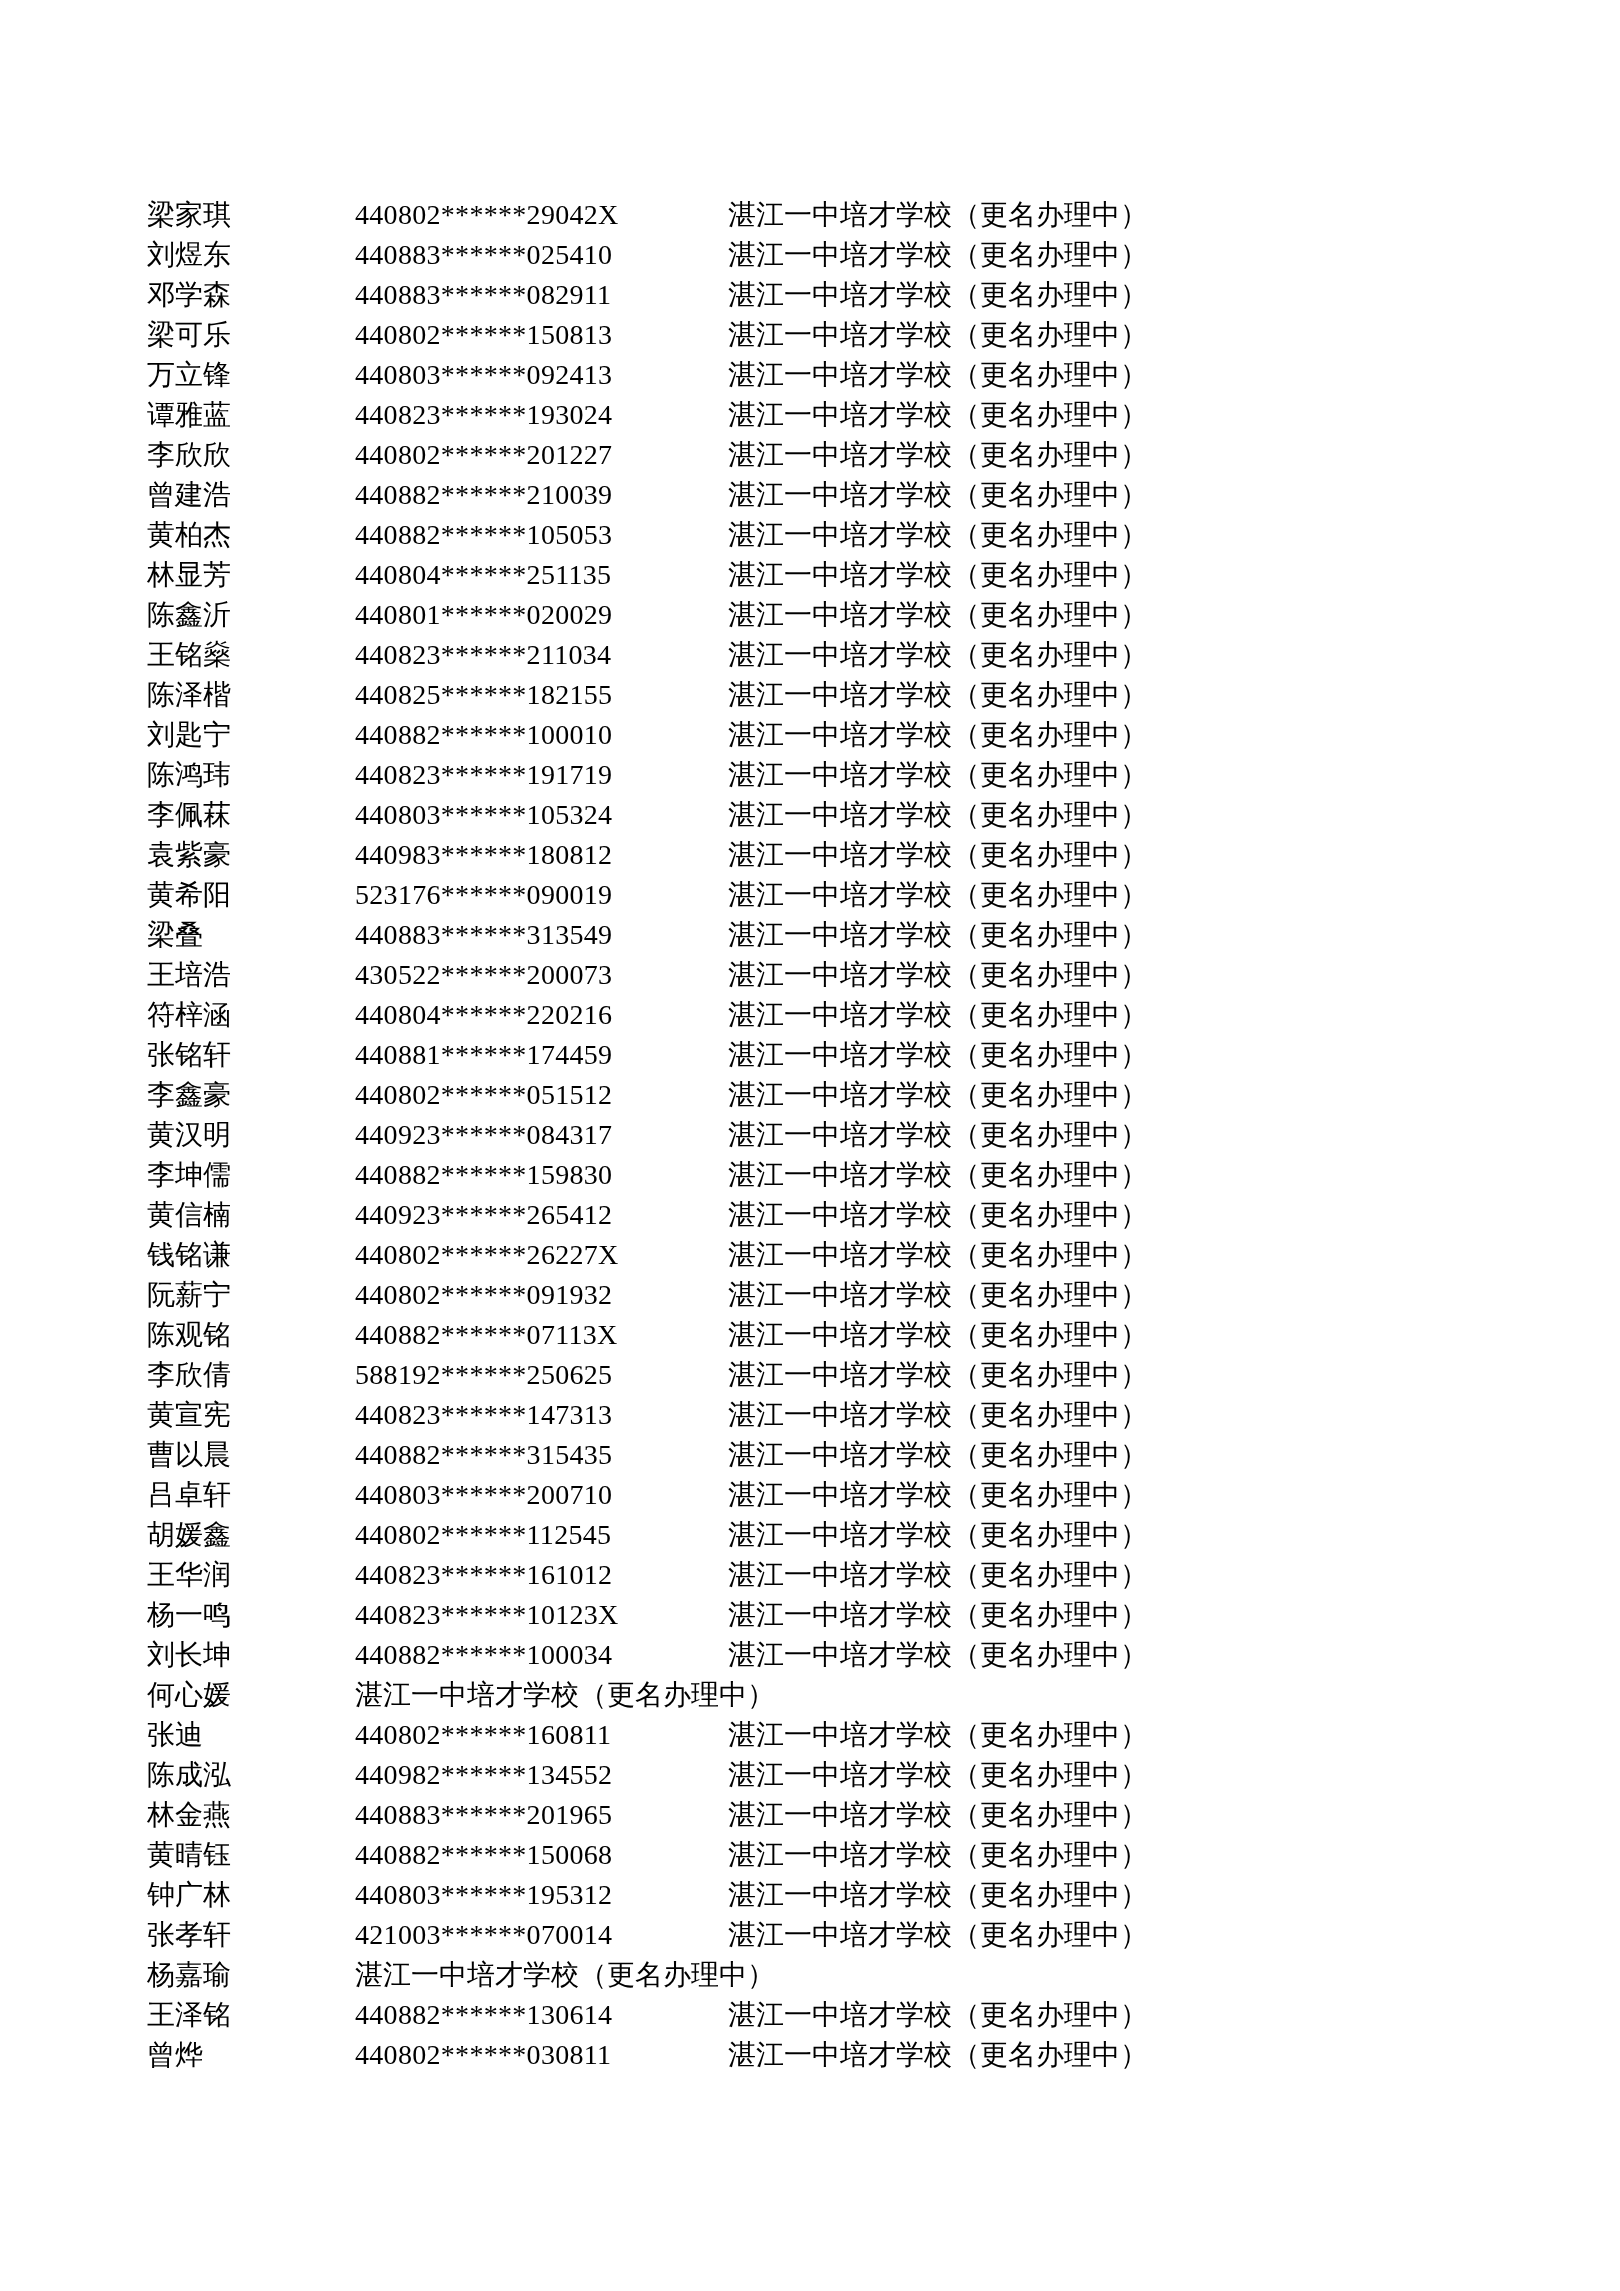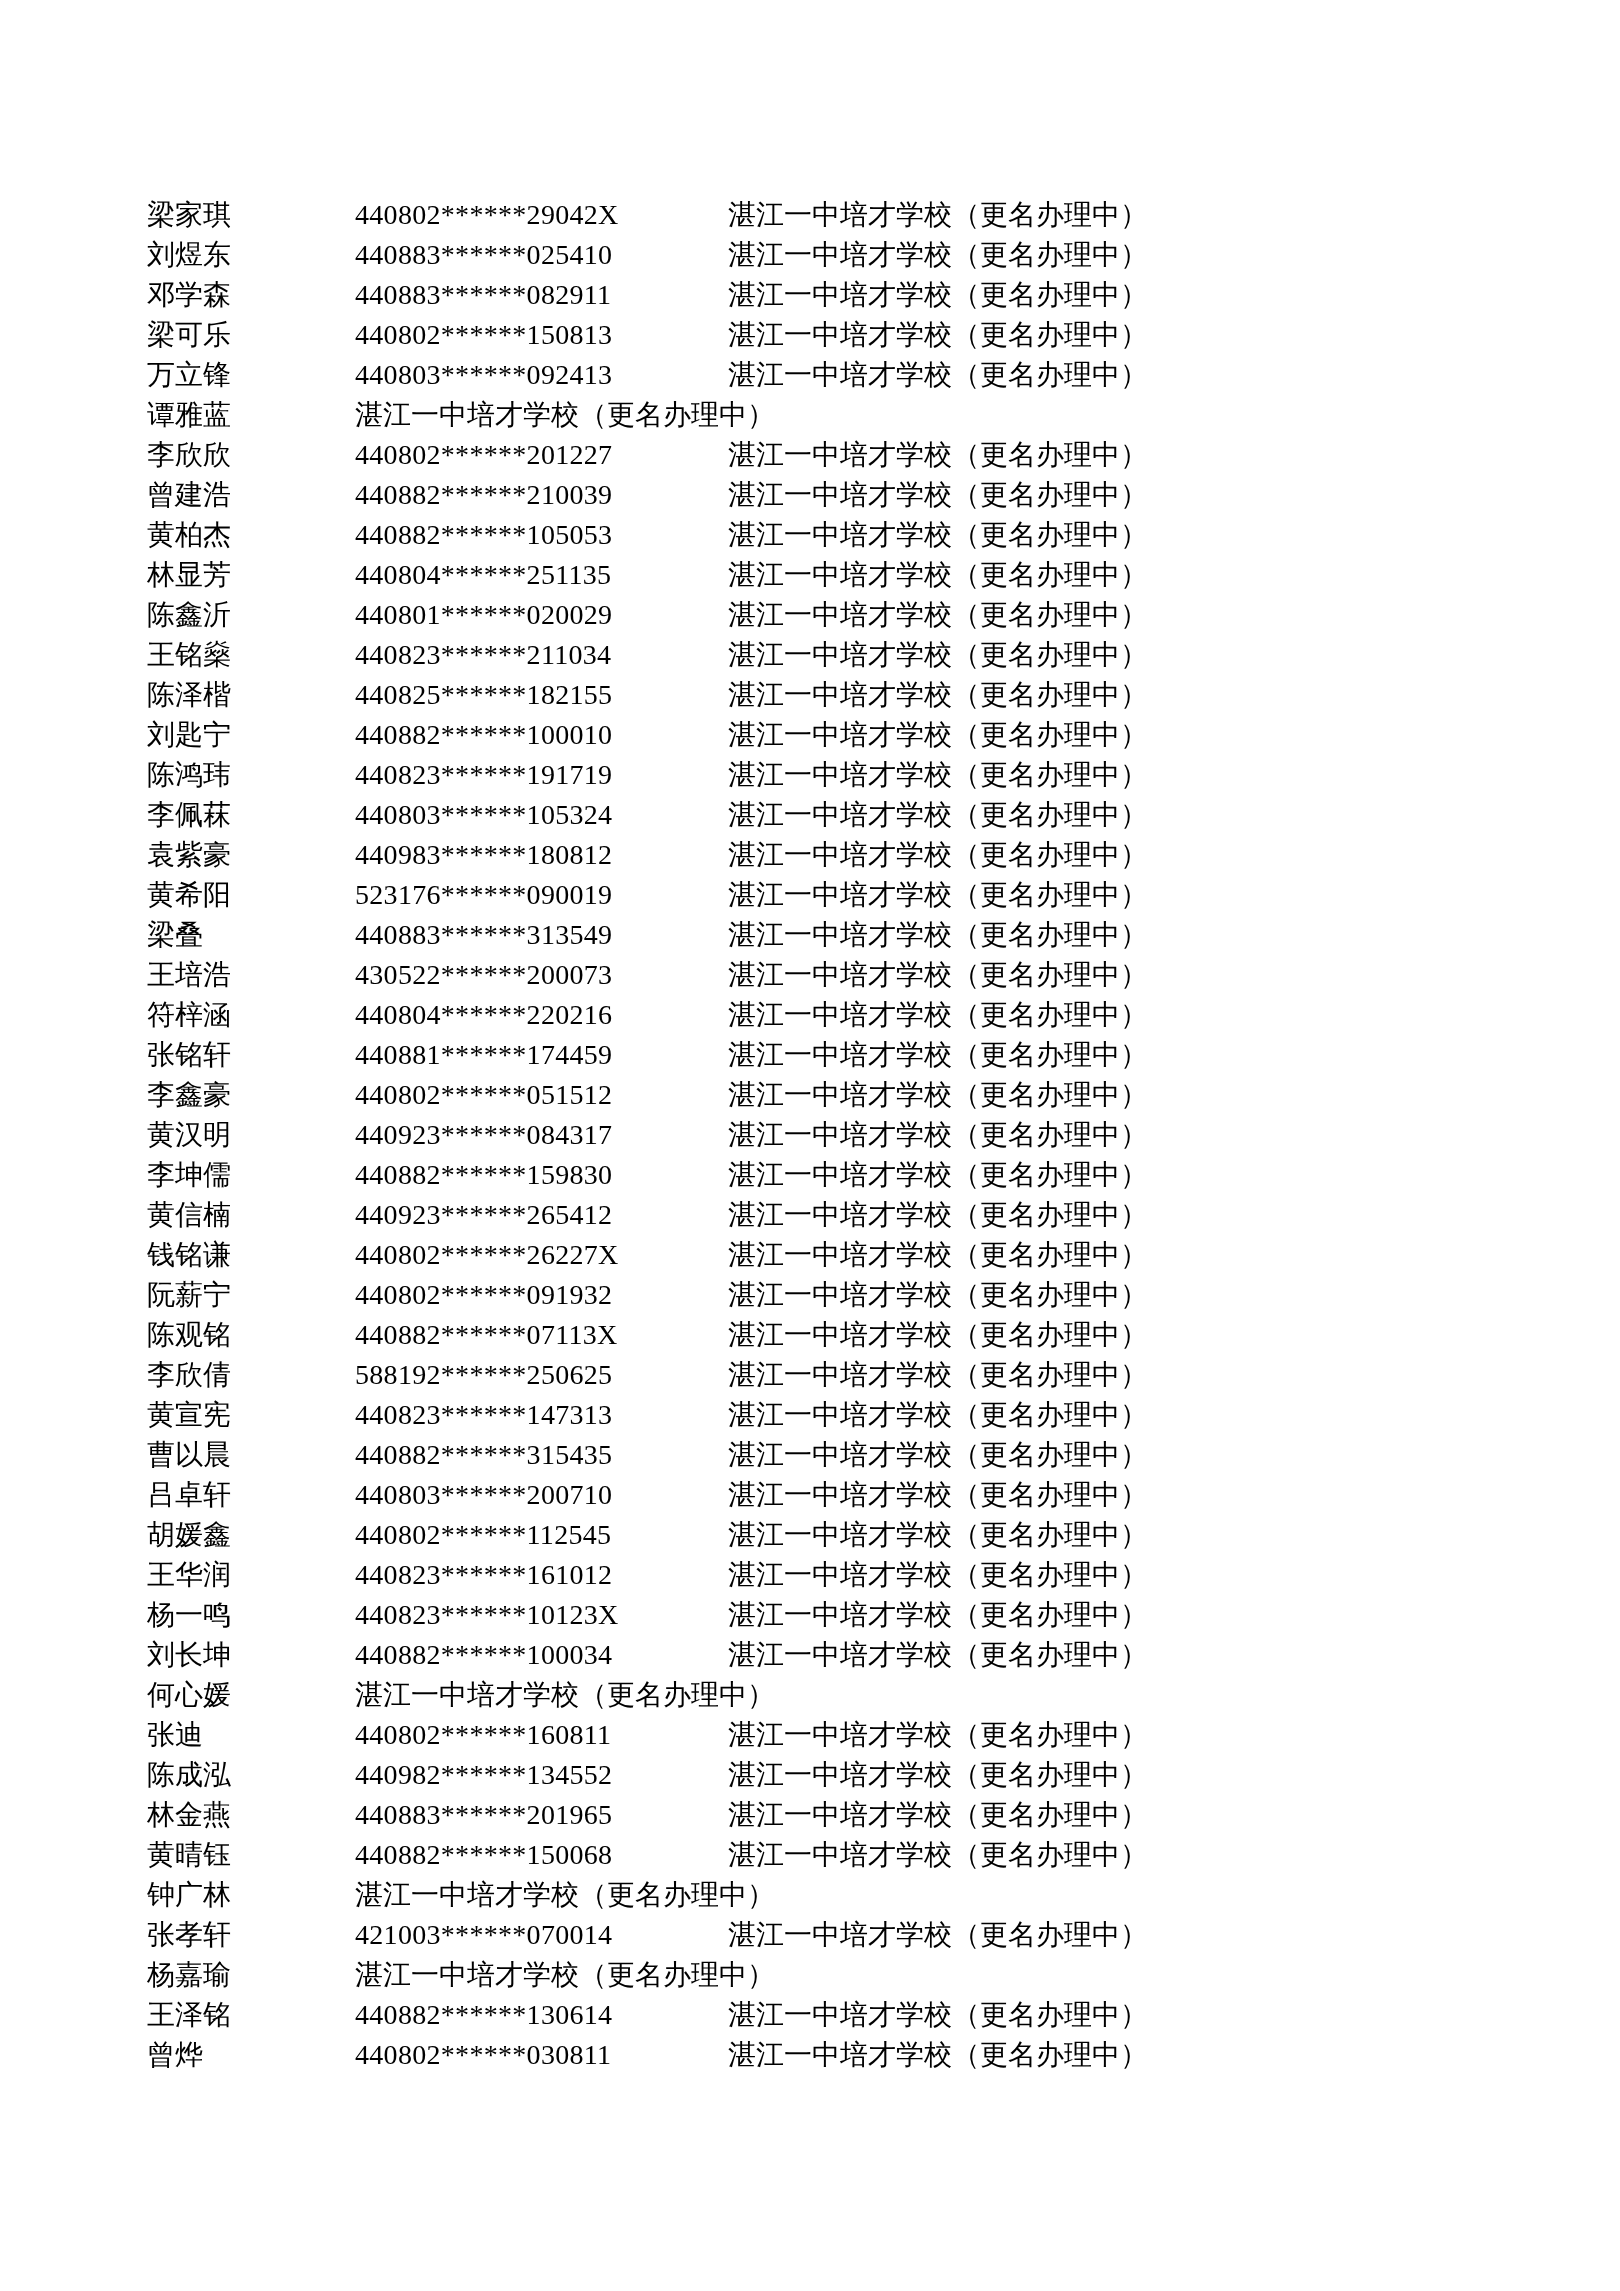--- a/index.html
+++ b/index.html
@@ -63,20 +63,21 @@
         <span class="cell id">440802******150813</span>
         <span class="cell school">湛江一中培才学校（更名办理中）</span>
       </div>
       <div class="row">
         <span class="cell name">万立锋</span>
         <span class="cell id">440803******092413</span>
         <span class="cell school">湛江一中培才学校（更名办理中）</span>
       </div>
       <div class="row">
         <span class="cell name">谭雅蓝</span>
+        <span class="cell id">440823******193024</span>
         <span class="cell school">湛江一中培才学校（更名办理中）</span>
       </div>
       <div class="row">
         <span class="cell name">李欣欣</span>
         <span class="cell id">440802******201227</span>
         <span class="cell school">湛江一中培才学校（更名办理中）</span>
       </div>
       <div class="row">
         <span class="cell name">曾建浩</span>
         <span class="cell id">440882******210039</span>
@@ -246,20 +247,21 @@
         <span class="cell id">440883******201965</span>
         <span class="cell school">湛江一中培才学校（更名办理中）</span>
       </div>
       <div class="row">
         <span class="cell name">黄晴钰</span>
         <span class="cell id">440882******150068</span>
         <span class="cell school">湛江一中培才学校（更名办理中）</span>
       </div>
       <div class="row">
         <span class="cell name">钟广林</span>
+        <span class="cell id">440803******195312</span>
         <span class="cell school">湛江一中培才学校（更名办理中）</span>
       </div>
       <div class="row">
         <span class="cell name">张孝轩</span>
         <span class="cell id">421003******070014</span>
         <span class="cell school">湛江一中培才学校（更名办理中）</span>
       </div>
       <div class="row">
         <span class="cell name">杨嘉瑜</span>
         <span class="cell school">湛江一中培才学校（更名办理中）</span>

